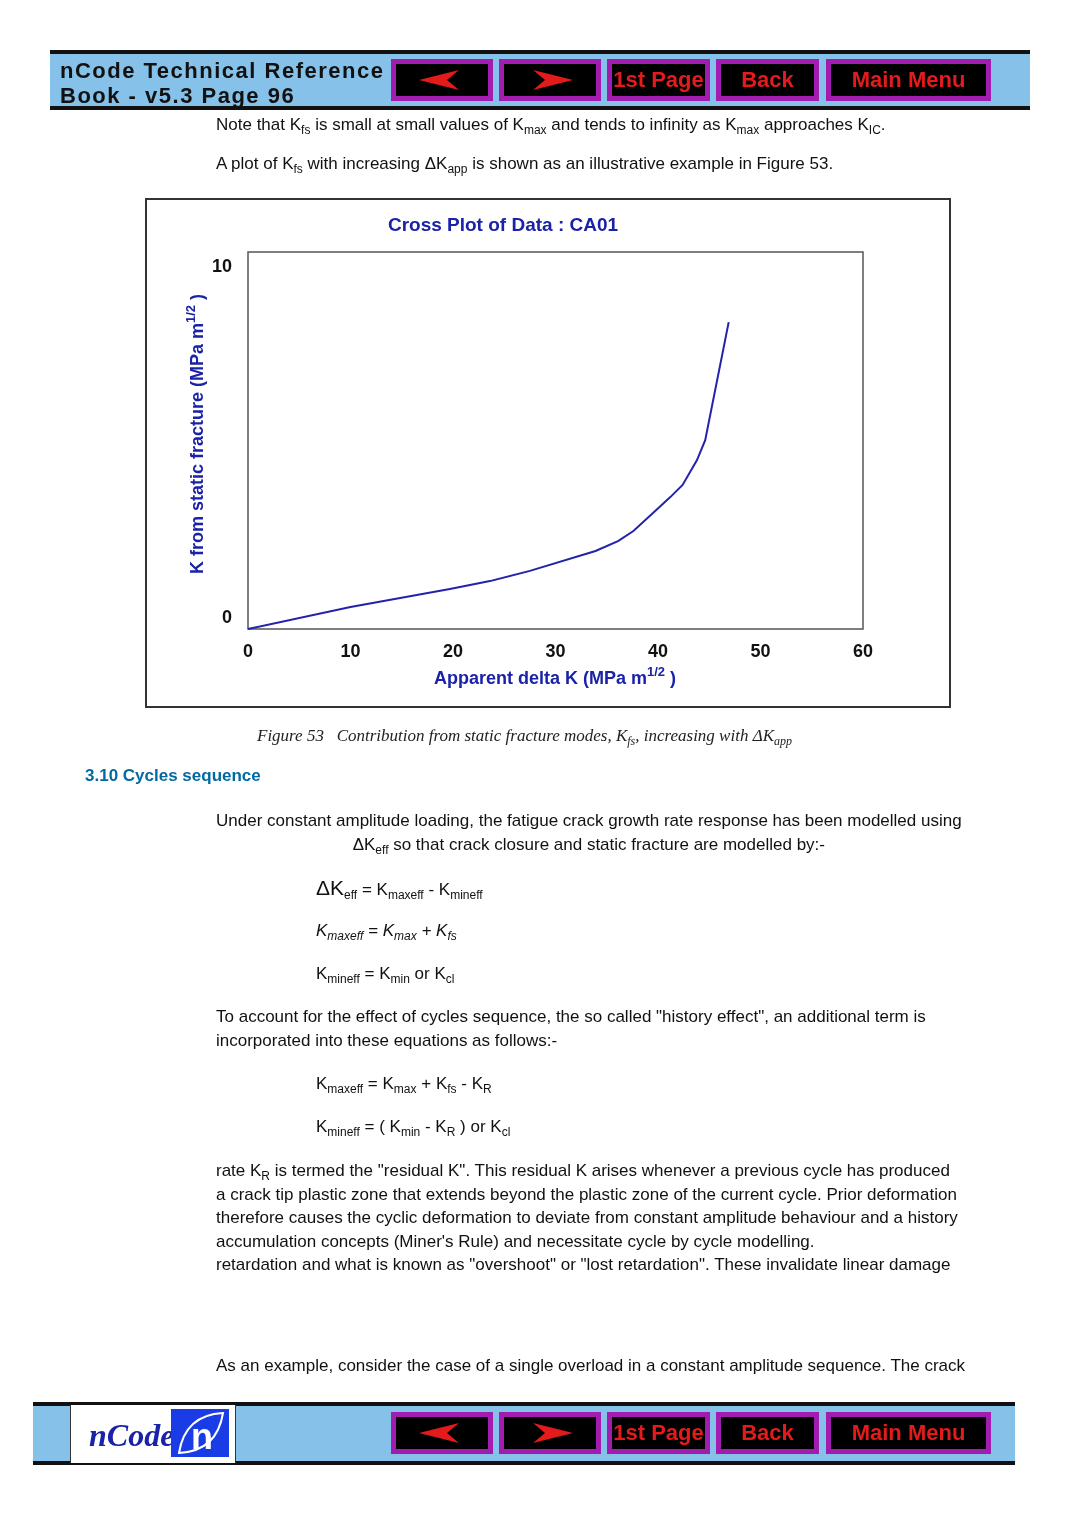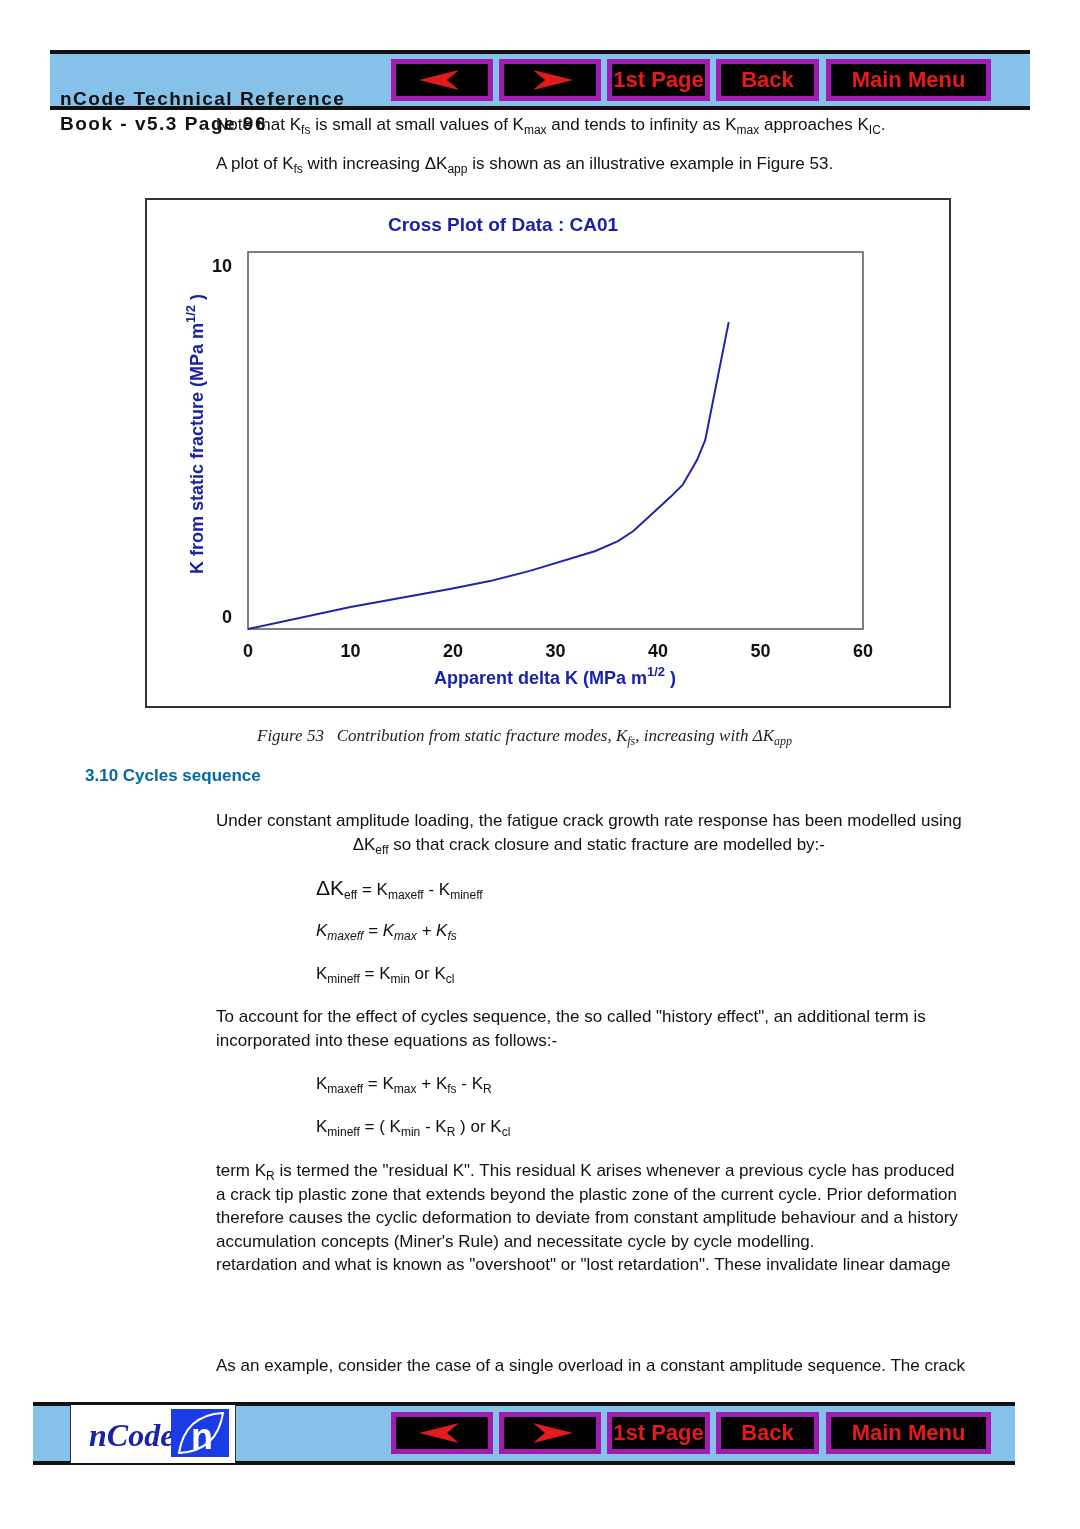--- a/index.html
+++ b/index.html
@@ -1,20 +1,20 @@
 <!DOCTYPE html>
 <html><head>
 <meta charset="utf-8">
 <style>
   html,body{margin:0;padding:0;background:#fff;}
   body{width:1080px;height:1529px;position:relative;font-family:"Liberation Sans",sans-serif;color:#111;}
   .bar{position:absolute;background:#85c1e9;border-top:4px solid #111;border-bottom:4px solid #111;box-sizing:border-box;}
   #topbar{left:50px;top:50px;width:980px;height:60px;}
   #botbar{left:33px;top:1402px;width:982px;height:63px;}
-  .hdr-title{position:absolute;left:10px;top:4px;font-weight:bold;font-size:19px;letter-spacing:1.5px;line-height:25px;color:#111;margin-top:28px;}
+  .hdr-title{position:absolute;left:10px;top:4px;font-weight:bold;font-size:22px;letter-spacing:1.5px;line-height:25px;color:#111;}
   .navbtn{position:absolute;background:#000;border:5px solid #a21caf;box-sizing:border-box;height:42px;color:#e31b1b;font-weight:bold;font-size:22px;display:flex;align-items:center;justify-content:center;cursor:pointer;}
   .navbtn svg{display:block;}
   .logo-box{position:absolute;left:37px;top:-1px;width:166px;height:58px;background:#fff;border-left:1px solid #333;border-right:1px solid #333;box-sizing:border-box;}
   .logo-text{position:absolute;left:18px;top:12px;font-family:"Liberation Serif",serif;font-style:italic;font-weight:bold;font-size:32px;color:#1a22a8;}
   .logo-mark{position:absolute;left:100px;top:4px;width:58px;height:48px;background:#1a3ce6;}
   .p{position:absolute;font-size:17px;line-height:23.5px;color:#111;}
   sub{font-size:12px;vertical-align:-4px;line-height:0;}
   .eq{position:absolute;left:316px;font-size:17px;color:#111;}
   .fig-box{position:absolute;left:145px;top:198px;width:806px;height:510px;border:2px solid #333;box-sizing:border-box;}
   .caption{position:absolute;left:257px;top:726px;font-family:"Liberation Serif",serif;font-style:italic;font-size:17px;color:#222;}
@@ -100,21 +100,21 @@
 </div>
 
 <div class="eq" style="top:1074px;">
   <span>K</span><sub>maxeff</sub><span> = K</span><sub>max</sub><span> + K</span><sub>fs</sub><span> - K</span><sub>R</sub>
 </div>
 <div class="eq" style="top:1117px;">
   <span>K</span><sub>mineff</sub><span> = ( K</span><sub>min</sub><span> - K</span><sub>R</sub><span> ) or K</span><sub>cl</sub>
 </div>
 
 <div class="p" style="left:216px;top:1159px;">
-  <div><span>term K</span><sub>R</sub><span> is termed the "residual K".  This residual K arises whenever a previous cycle has produced</span></div>
+  <div><span>rate K</span><sub>R</sub><span> is termed the "residual K".  This residual K arises whenever a previous cycle has produced</span></div>
   <div>a crack tip plastic zone that extends beyond the plastic zone of the current cycle.  Prior deformation</div>
   <div>therefore causes the cyclic deformation to deviate from constant amplitude behaviour and a history</div>
   <div>accumulation concepts (Miner's Rule) and necessitate cycle by cycle modelling.</div>
   <div>retardation and what is known as "overshoot" or "lost retardation".  These invalidate linear damage</div>
 </div>
 
 <div class="p" style="left:216px;top:1354px;">As an example, consider the case of a single overload in a constant amplitude sequence.  The crack</div>
 
 <div class="bar" id="botbar">
   <div class="logo-box">

